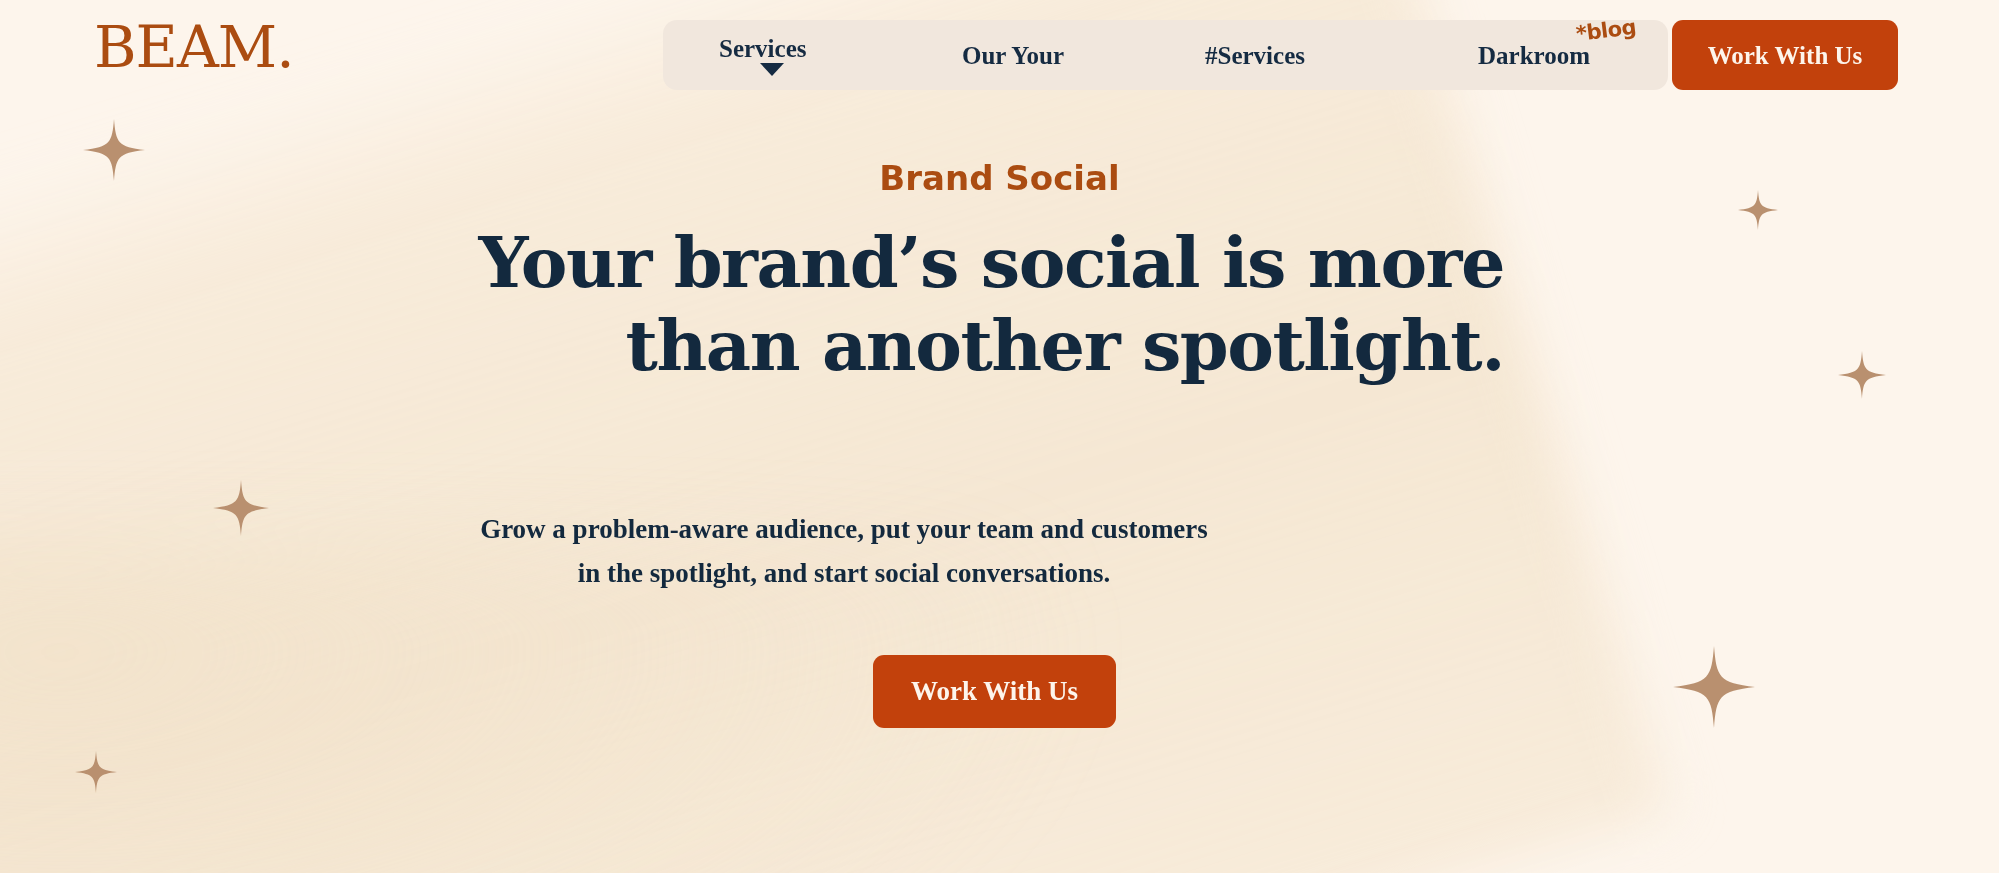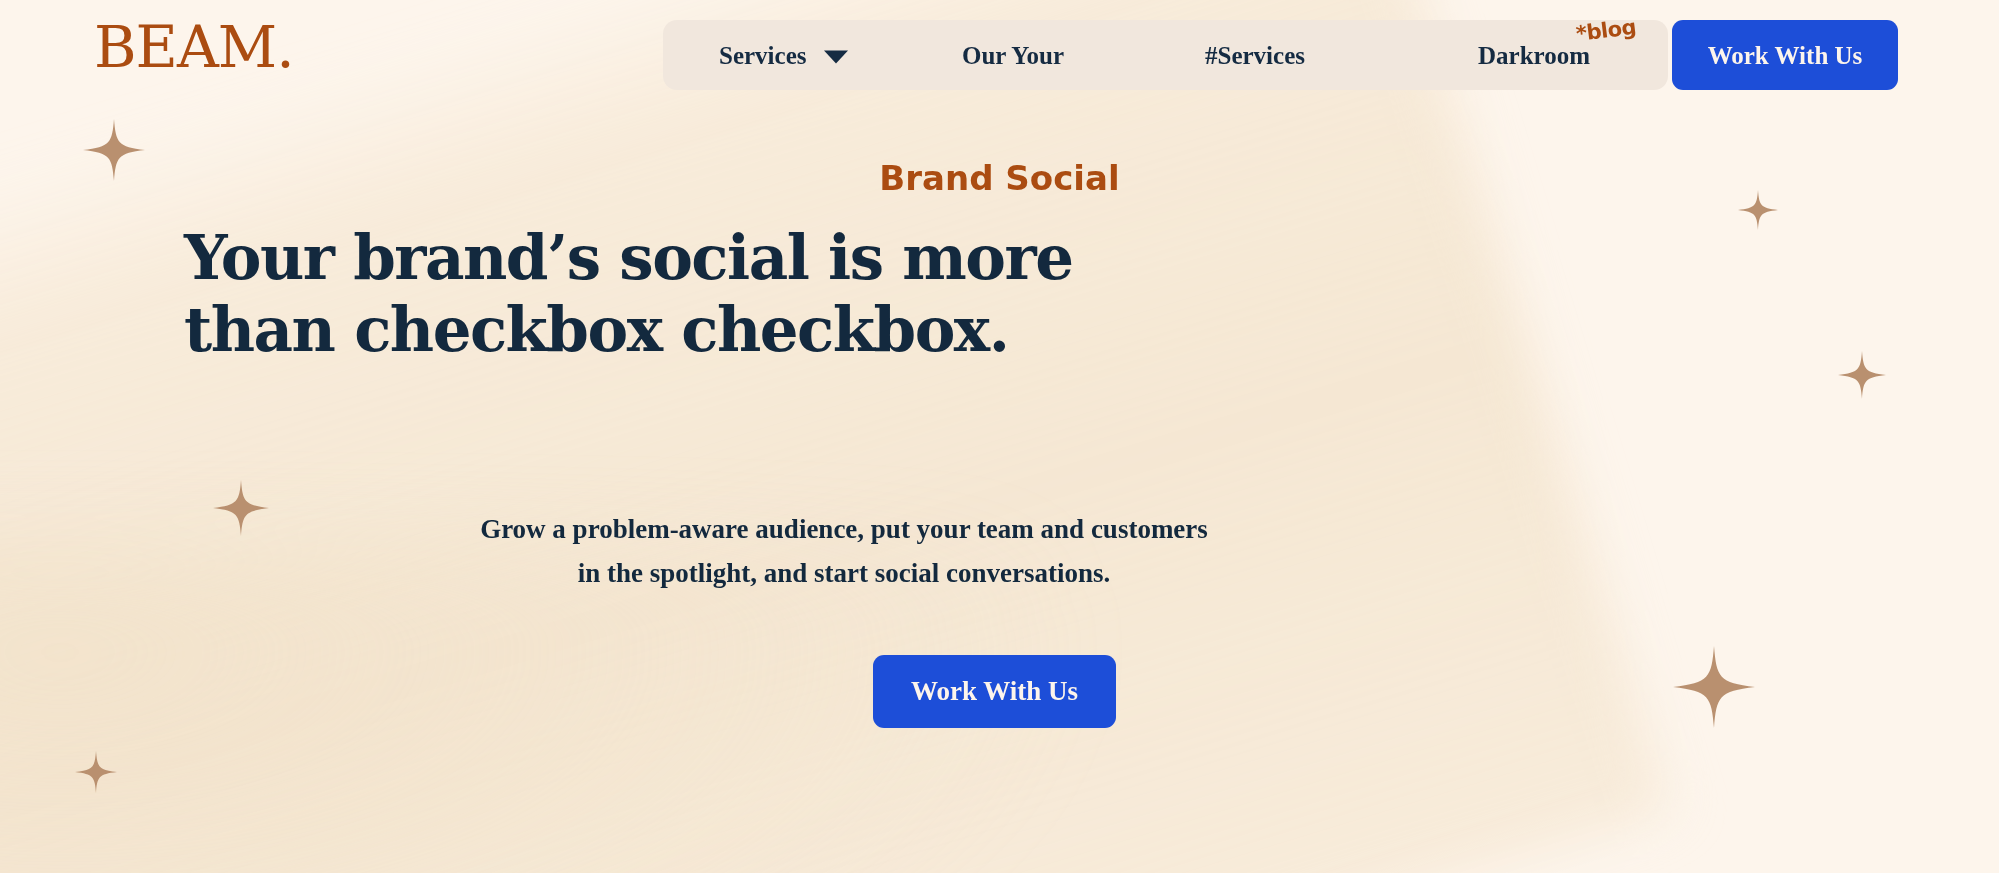--- a/index.html
+++ b/index.html
@@ -92,21 +92,21 @@
     font-weight: 700;
     font-size: 25px;
     color: #152b42;
     white-space: nowrap;
     cursor: pointer;
     display: flex;
     align-items: center;
     line-height: 1;
   }
 
-  .nav-services  { position: absolute; left: 56px;  top: 50%; transform: translateY(-50%); }
+  .nav-services  { position: absolute; left: 56px;  top: 50%; transform: translateY(-50%); flex-direction: column; }
   .nav-ourwork   { position: absolute; left: 299px; top: 50%; transform: translateY(-50%); }
   .nav-beamteam  { position: absolute; left: 542px; top: 50%; transform: translateY(-50%); }
   .nav-darkroom  { position: absolute; left: 815px; top: 50%; transform: translateY(-50%); }
 
   .chevron {
     display: inline-block;
     margin-left: 18px;
     width: 0; height: 0;
     border-left: 12px solid transparent;
     border-right: 12px solid transparent;
@@ -125,21 +125,21 @@
     color: #ab4c11;
     white-space: nowrap;
     transform: rotate(-7deg);
     letter-spacing: -0.5px;
   }
 
   .btn {
     font-family: "Liberation Serif", serif;
     font-weight: 700;
     color: #fdf5ec;
-    background: #1d4ed8;
+    background: #c2410c;
     border: none;
     border-radius: 11px;
     cursor: pointer;
     display: flex;
     align-items: center;
     justify-content: center;
     line-height: 1;
     white-space: nowrap;
   }
 
@@ -173,24 +173,24 @@
     color: #ab4c11;
     letter-spacing: 0px;
   }
 
   .headline {
     position: absolute;
     top: 222px;
     left: 50%;
     transform: translateX(-50%);
     width: 1320px;
-    text-align: left;
+    text-align: right;
     font-family: "DejaVu Serif", serif;
     font-weight: 700;
-    font-size: 61px;
+    font-size: 70px;
     line-height: 1.18;
     color: #13293e;
     letter-spacing: -1.5px;
   }
 
   .subhead {
     position: absolute;
     top: 508px;
     left: 50%;
     transform: translateX(-50%);
@@ -281,21 +281,21 @@
   <button class="btn btn-header">Work With Us</button>
 
 </header>
 
 <main class="hero">
 
   <div class="eyebrow">Brand Social</div>
 
   <h1 class="headline">
     <span>Your brand’s social is more</span><br>
-    <span>than checkbox checkbox.</span>
+    <span>than another spotlight.</span>
   </h1>
 
   <p class="subhead">
     <span>Grow a problem-aware audience, put your team and customers</span><br>
     <span>in the spotlight, and start social conversations.</span>
   </p>
 
   <button class="btn btn-hero">Work With Us</button>
 
 </main>

